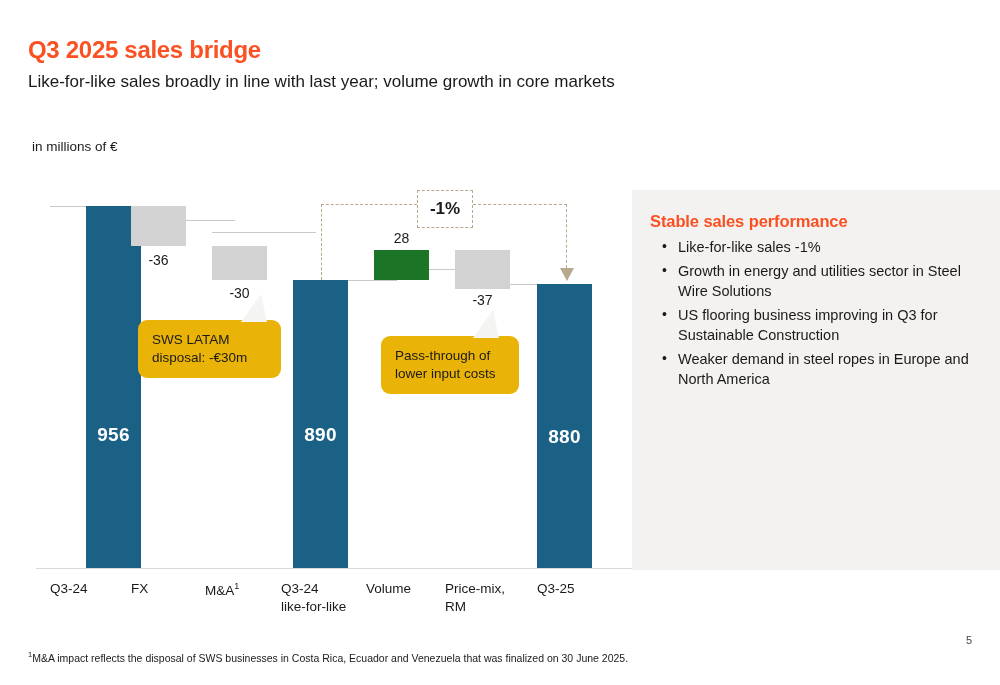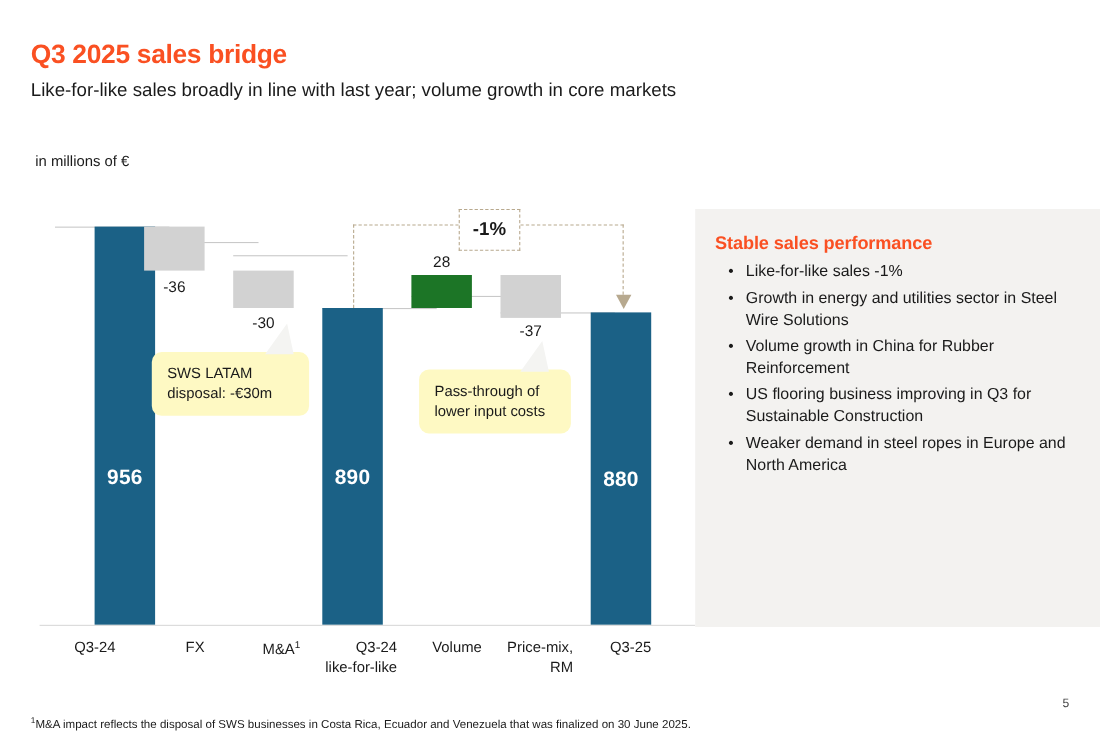--- a/index.html
+++ b/index.html
@@ -75,40 +75,40 @@
     width:0; height:0;
     border-left:7px solid transparent;
     border-right:7px solid transparent;
     border-top:13px solid #B7A98F;
     z-index:5;
   }
 
   
   .bubble {
     position:absolute;
-    background:#fef9c3;
+    background:#eab308;
     border-radius:9px;
     padding:11px 14px;
     font-size:13.5px; line-height:1.35;
     color:#1a1a1a;
     z-index:7;
   }
   .bubble .tail {
     position:absolute;
     width:0; height:0;
   }
 
   
   #axis-line {
     position:absolute; left:36px; top:568px; width:596px; height:1px;
     background:#D9D9D9;
   }
   .axis-label {
     position:absolute; top:580px;
-    text-align:right; font-size:13.5px; color:#1a1a1a;
+    text-align:left; font-size:13.5px; color:#1a1a1a;
     line-height:1.35;
   }
   .axis-label sup { font-size:9px; vertical-align:super; }
 
   
   #right-panel {
     position:absolute; left:632px; top:190px;
     width:368px; height:380px;
     background:#F3F2F0;
     padding:22px 22px 0 18px;
@@ -234,20 +234,19 @@
 
 <div id="right-panel">
 
   <div class="panel-heading">Stable sales performance</div>
   <ul class="panel-list">
     <li>Like-for-like sales -1%</li>
   </ul>
 
   <ul class="panel-list">
     <li>Growth in energy and utilities sector in Steel Wire Solutions</li>
-    <li>Volume growth in China for Rubber Reinforcement</li>
     <li>US flooring business improving in Q3 for Sustainable Construction</li>
     <li>Weaker demand in steel ropes in Europe and North America</li>
   </ul>
 </div>
 
 <div id="footnote"><sup>1</sup><span>M&amp;A impact reflects the disposal of SWS businesses in Costa Rica, Ecuador and Venezuela that was finalized on 30 June 2025.</span></div>
 <div id="page-number">5</div>
 
 </body></html>

